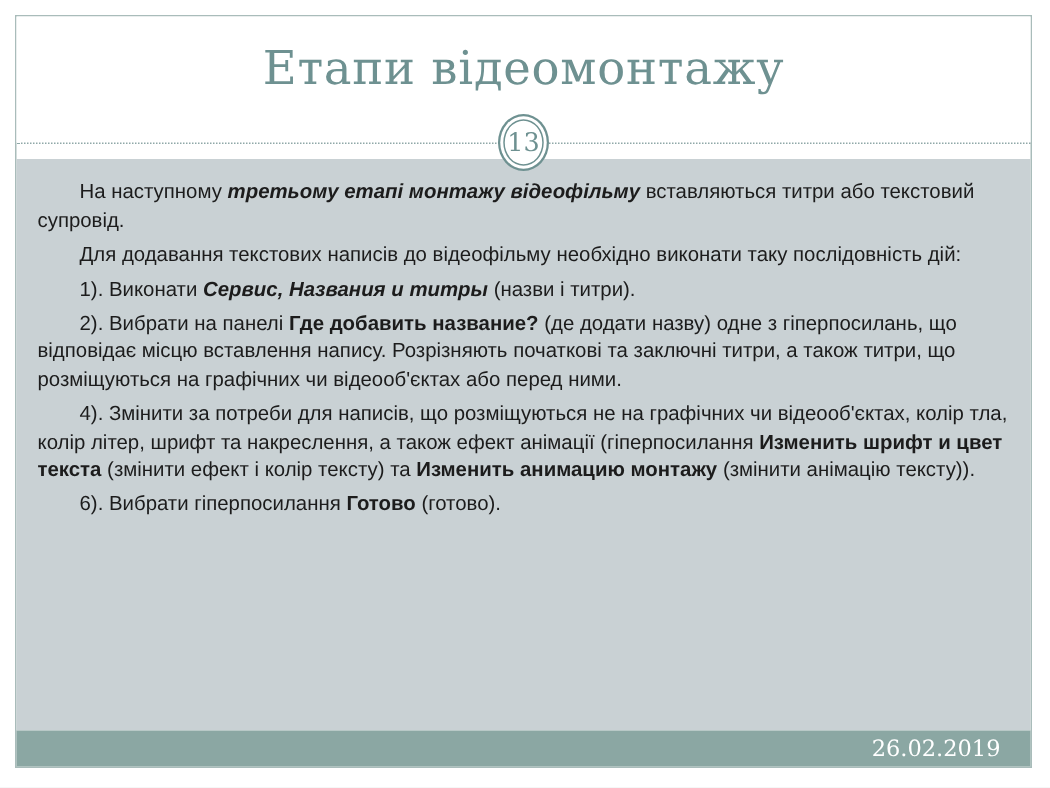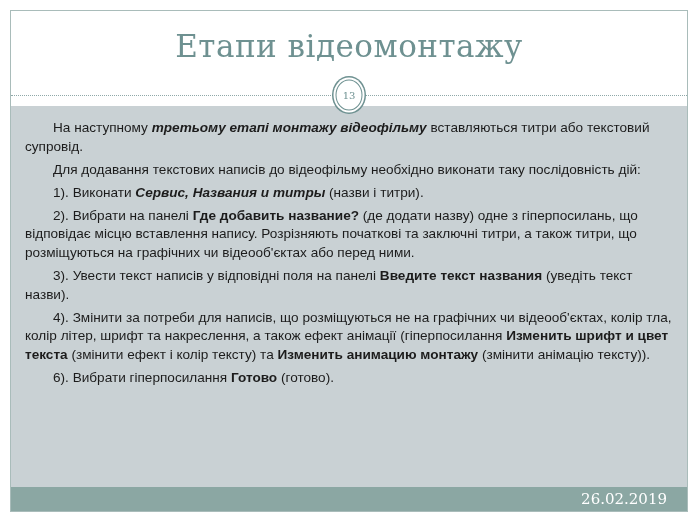--- a/index.html
+++ b/index.html
@@ -28,21 +28,21 @@
   .divider{
     position:absolute;top:84px;left:0;right:0;height:0;
     border-top:1px dotted var(--divider);
   }
   .badge{
     position:absolute;top:84px;left:50%;transform:translate(-50%,-50%);
     width:25px;height:29px;background:#ffffff;
     border:1px solid var(--accent);border-radius:50%;
     box-shadow:0 0 0 2px #ffffff,0 0 0 3.5px var(--accent);
     display:flex;align-items:center;justify-content:center;
-    font-family:"DejaVu Serif",serif;font-size:10px;color:var(--accent);
+    font-family:"DejaVu Serif",serif;font-size:17px;color:var(--accent);
     z-index:3;
   }
   .content{
     position:absolute;top:95px;left:0;right:0;bottom:24px;
     background:var(--content_bg);
     padding:13px 15px 0 14px;box-sizing:border-box;z-index:1;
   }
   .para{
     margin:0 0 4.5px 0;
     font-size:13.6px;line-height:18.6px;color:var(--text);
@@ -74,21 +74,20 @@
 
     <div class="badge">
       <span>13</span>
     </div>
 
     <div class="content">
         <p class="para"><span>На наступному </span><span class="b i">третьому етапі монтажу відеофільму</span><span> вставляються титри або текстовий супровід.</span></p>
         <p class="para"><span>Для додавання текстових написів до відеофільму необхідно виконати таку послідовність дій:</span></p>
         <p class="para"><span>1). Виконати </span><span class="b i">Сервис, Названия и титры</span><span> (назви і титри).</span></p>
         <p class="para"><span>2). Вибрати на панелі </span><span class="b">Где добавить название?</span><span> (де додати назву) одне з гіперпосилань, що відповідає місцю вставлення напису. Розрізняють початкові та заключні титри, а також титри, що розміщуються на графічних чи відеооб'єктах або перед ними.</span></p>
-        <p class="para"><span>3). Увести текст написів у відповідні поля на панелі </span><span class="b">Введите текст названия</span><span> (уведіть текст назви).</span></p>
         <p class="para"><span>4). Змінити за потреби для написів, що розміщуються не на графічних чи відеооб'єктах, колір тла, колір літер, шрифт та накреслення, а також ефект анімації (гіперпосилання </span><span class="b">Изменить шрифт и цвет текста</span><span> (змінити ефект і колір тексту) та </span><span class="b">Изменить анимацию монтажу</span><span> (змінити анімацію тексту)).</span></p>
         <p class="para"><span>6). Вибрати гіперпосилання </span><span class="b">Готово</span><span> (готово).</span></p>
       </div>
 
     <div class="footer">
       <span class="date">26.02.2019</span>
     </div>
 
   </div>
 </div>

